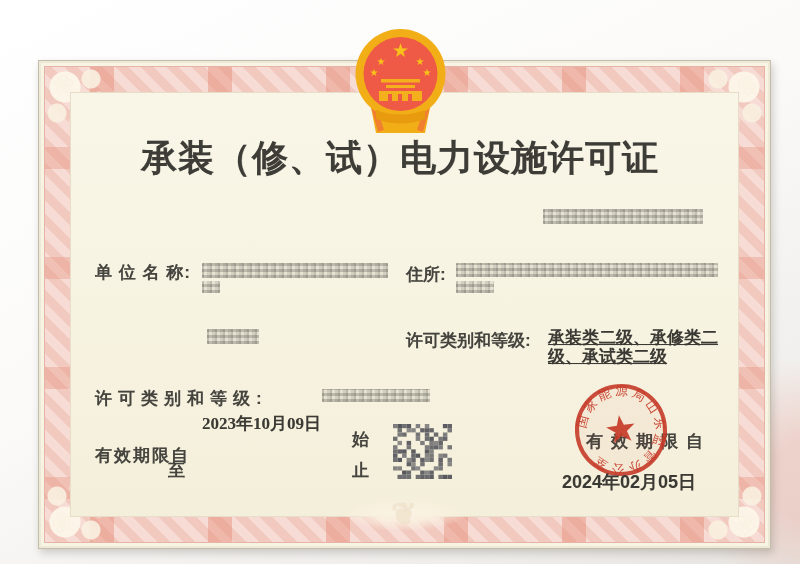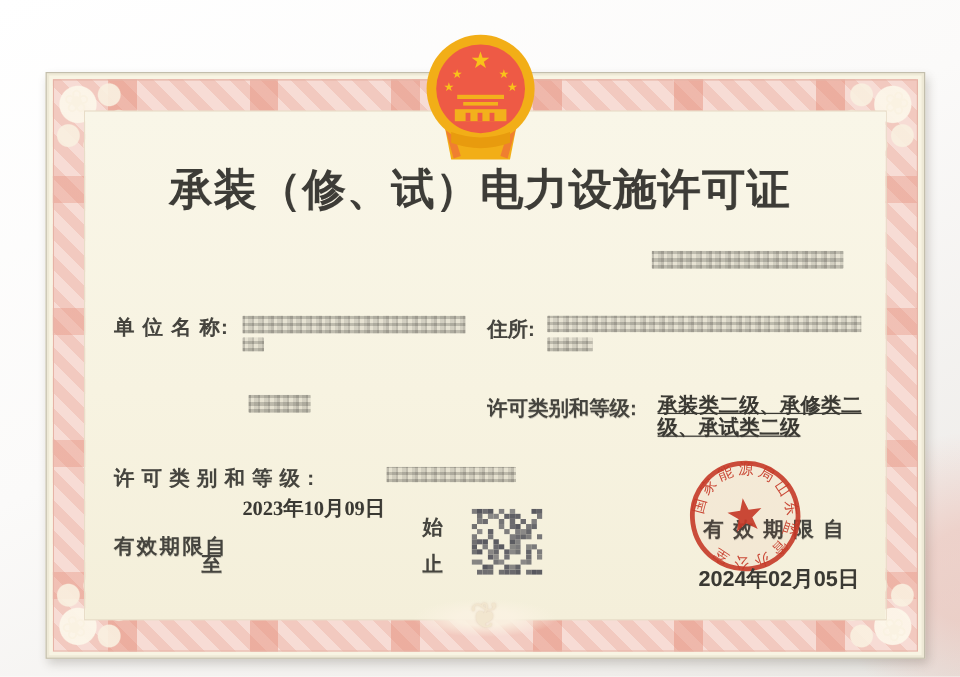--- a/index.html
+++ b/index.html
@@ -246,15 +246,15 @@
     <svg width="102" height="98" viewBox="0 0 102 98">
       <circle cx="51" cy="49" r="44" fill="rgba(220,80,60,0.05)" stroke="#c63a28" stroke-width="4" opacity=".9"></circle>
       <path id="seal-arc" d="M51,49 m-35,0 a35,35 0 1,1 70,0 a35,35 0 1,1 -70,0" fill="none"></path>
       <text font-size="12.5" fill="#c63a28" opacity=".92" letter-spacing="3.5" font-family="'DejaVu Sans',sans-serif">
         <textPath href="#seal-arc" startOffset="6">国家能源局山东监管办公室</textPath>
       </text>
       <polygon points="51,34 54.53,44.15 65.27,44.36 56.71,50.85 59.82,61.14 51,55 42.18,61.14 45.29,50.85 36.73,44.36 47.47,44.15" fill="#c63a28" opacity=".92"></polygon>
     </svg>
   </div>
 
-  <div class="abs val" style="left:562px;top:470px;font-size:18px;margin-left:20px;">2024年02月05日</div>
+  <div class="abs val" style="left:562px;top:470px;font-size:18px;">2024年02月05日</div>
 
 </div>
 
 </body></html>

